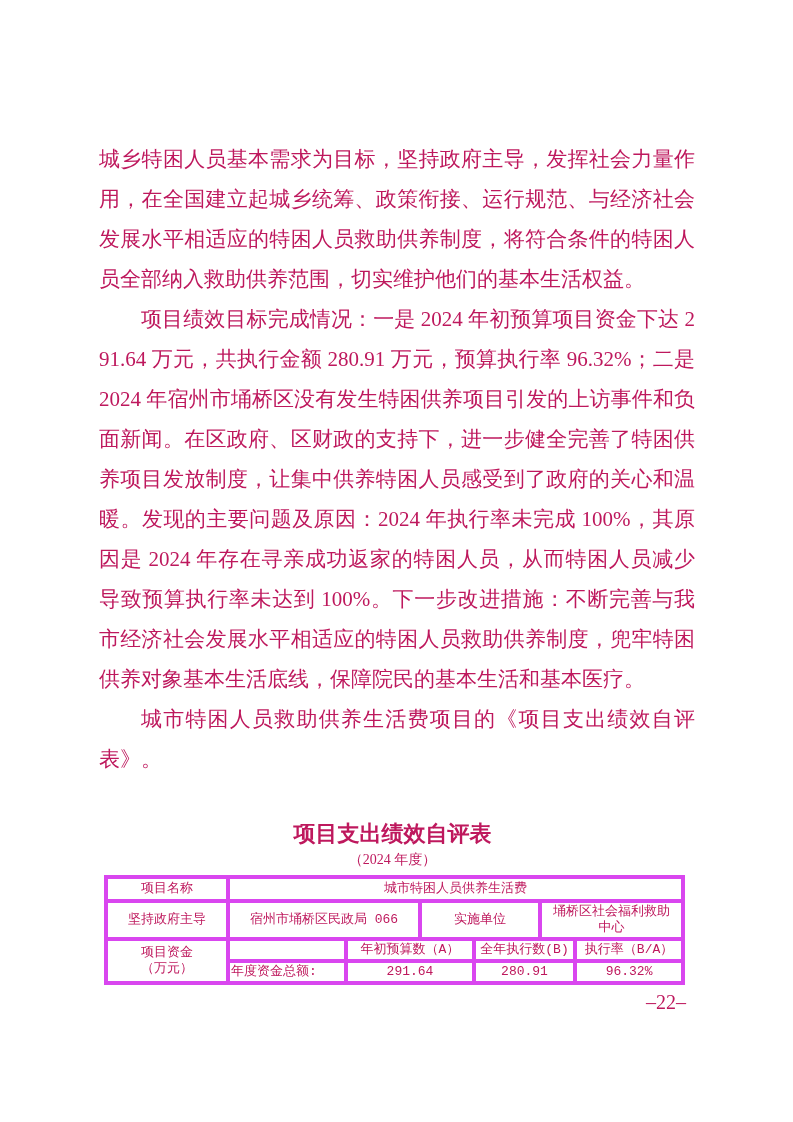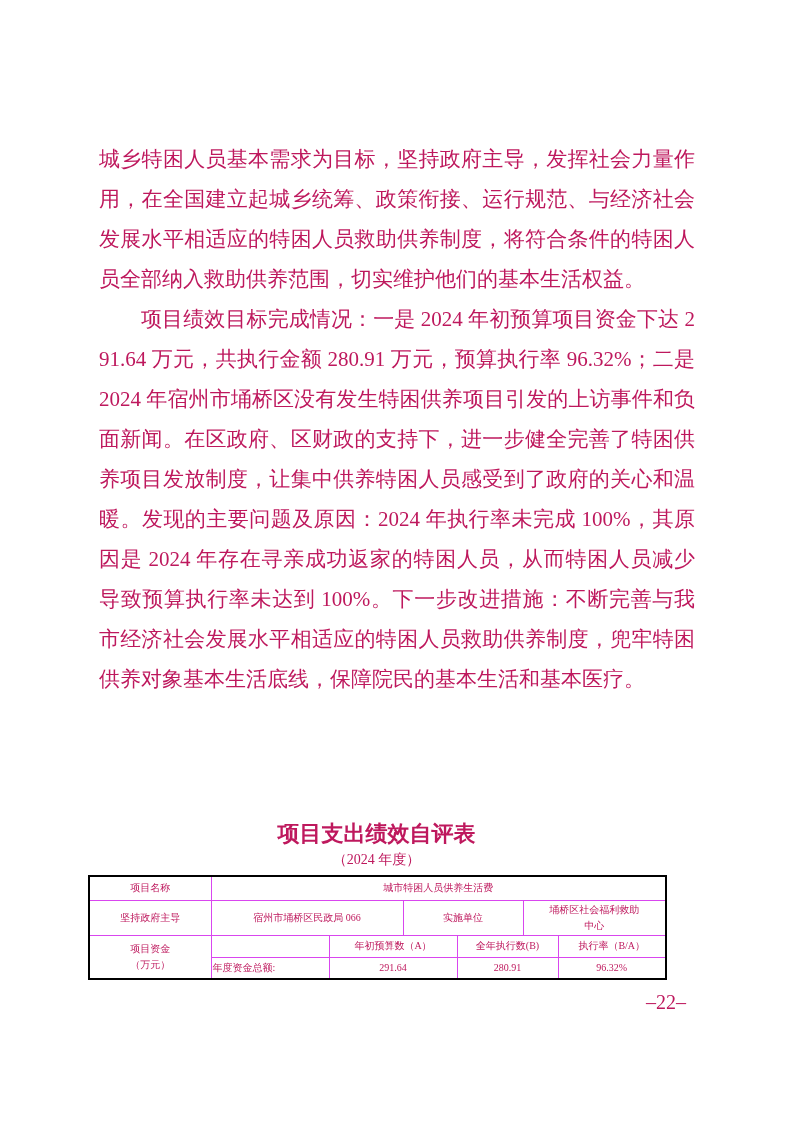--- a/index.html
+++ b/index.html
@@ -21,21 +21,21 @@
   .body-text p {
     margin: 0;
     font-size: 21px;
     line-height: 40px;
     text-align: justify;
     word-break: break-all;
   }
   .body-text p.indented { text-indent: 2em; }
   .table-section {
     position: absolute;
-    left: 88px;
+    left: 104px;
     top: 821px;
     width: 577px;
   }
   .table-title {
     text-align: center;
     font-family: "Liberation Sans", sans-serif;
     font-weight: bold;
     font-size: 22px;
     line-height: 26px;
   }
@@ -46,27 +46,28 @@
     margin-top: 5px;
   }
   table.eval {
     border-collapse: collapse;
     table-layout: fixed;
     width: 577px;
     margin-top: 7px;
     border: 2px solid #000000;
   }
   table.eval td {
-    border: 1px solid #d946ef;
-    font-size: 10px;
+    border: 4px solid #d946ef;
+    font-size: 13px;
     line-height: 16px;
     text-align: center;
     vertical-align: middle;
     padding: 1px 2px;
     overflow: hidden;
+    font-family: Liberation Mono, monospace;
   }
   table.eval .pre { white-space: pre-line; }
   table.eval .cell-left { text-align: left; padding-left: 1px; }
   tr.r1 { height: 24px; }
   tr.r2 { height: 34px; }
   tr.r3 { height: 22px; }
   tr.r4 { height: 22px; }
   .page-number {
     position: absolute;
     left: 646px;
@@ -76,20 +77,21 @@
   }
 </style>
 </head>
 <body>
 
 <div class="page">
 
   <div class="body-text">
     <p>城乡特困人员基本需求为目标，坚持政府主导，发挥社会力量作用，在全国建立起城乡统筹、政策衔接、运行规范、与经济社会发展水平相适应的特困人员救助供养制度，将符合条件的特困人员全部纳入救助供养范围，切实维护他们的基本生活权益。</p>
     <p class="indented">项目绩效目标完成情况：一是 2024 年初预算项目资金下达 291.64 万元，共执行金额 280.91 万元，预算执行率 96.32%；二是 2024 年宿州市埇桥区没有发生特困供养项目引发的上访事件和负面新闻。在区政府、区财政的支持下，进一步健全完善了特困供养项目发放制度，让集中供养特困人员感受到了政府的关心和温暖。发现的主要问题及原因：2024 年执行率未完成 100%，其原因是 2024 年存在寻亲成功返家的特困人员，从而特困人员减少导致预算执行率未达到 100%。下一步改进措施：不断完善与我市经济社会发展水平相适应的特困人员救助供养制度，兜牢特困供养对象基本生活底线，保障院民的基本生活和基本医疗。</p>
+    <p class="indented">城市特困人员救助供养生活费项目的《项目支出绩效自评表》。</p>
   </div>
 
   <div class="table-section">
     <div class="table-title">项目支出绩效自评表</div>
     <div class="table-subtitle">（2024 年度）</div>
     <table class="eval">
       <colgroup>
         <col style="width:122px">
         <col style="width:118px">
         <col style="width:74px">

